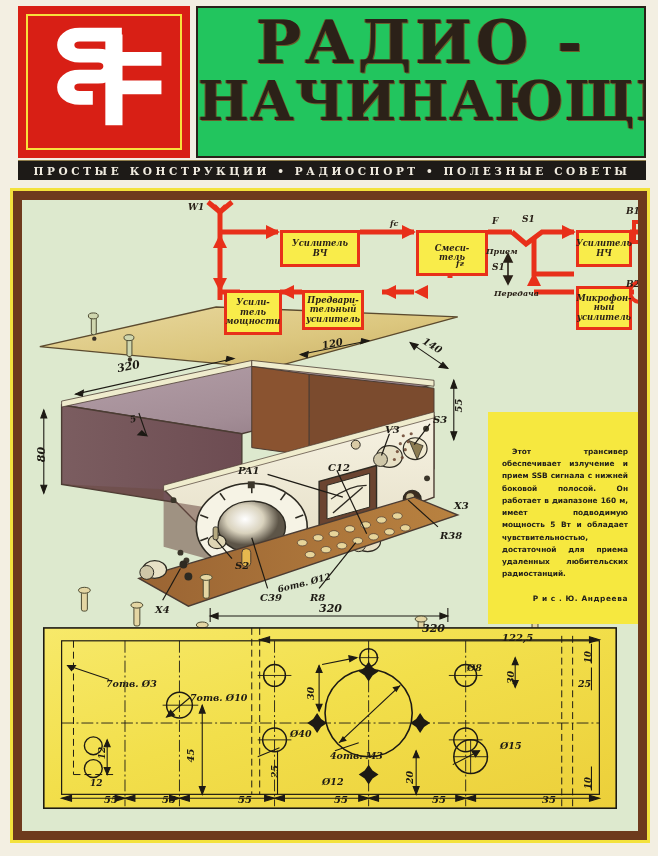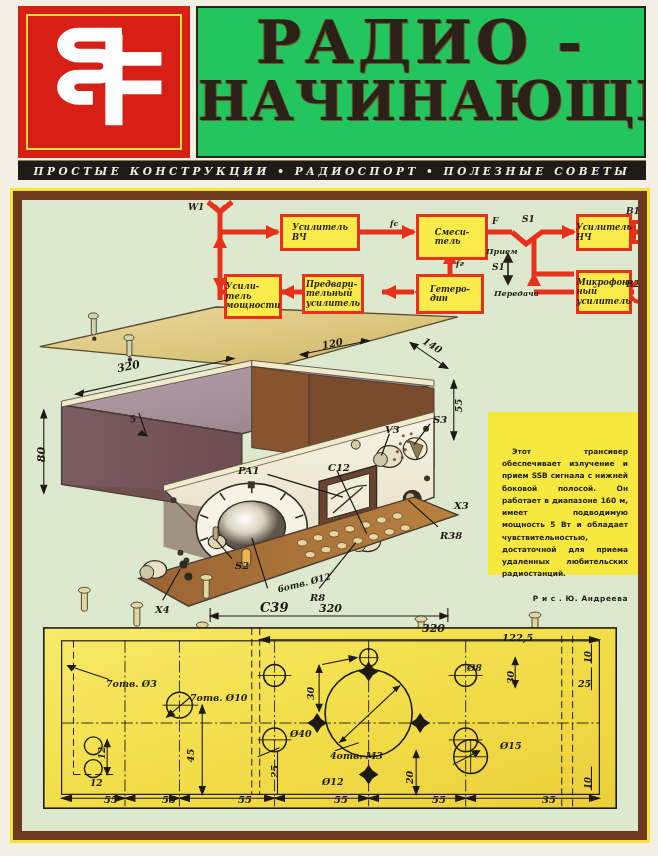--- a/index.html
+++ b/index.html
@@ -56,21 +56,20 @@
   .subbar {
     position: absolute; left: 18px; top: 160px; width: 628px; height: 20px;
     background: #1d1a17;
     display: flex; align-items: center; justify-content: center;
     border-top: 1px solid #8e7c4a;
   }
   .subbar span {
     color: #f1ece0; font-size: 10.5px; font-weight: bold;
     letter-spacing: 3.6px;
     font-family: "DejaVu Serif", serif;
-    font-style: italic;
   }
 
   
   .plate {
     position: absolute; left: 10px; top: 188px; width: 640px; height: 655px;
     background: #f3e23c;
     padding: 3px;
   }
   .plate-frame {
     width: 100%; height: 100%;
@@ -85,41 +84,43 @@
   
   .diagram {
     position: absolute; left: 160px; top: 0px; width: 462px; height: 128px;
     z-index: 5;
   }
   .blk {
     position: absolute;
     background: #f9ec4a;
     border: 3px solid #e8301a;
     display: flex; align-items: center; justify-content: center;
+    text-align: center;
     color: #2a2118;
     font-family: "DejaVu Serif", serif;
     font-weight: bold;
     font-style: italic;
     font-size: 8.4px;
     line-height: 1.12;
     padding: 1px;
+    margin-top: 16px;
   }
   .dlabel {
     position: absolute;
     font-family: "DejaVu Serif", serif;
     font-weight: bold; font-style: italic;
     color: #2a2118;
     font-size: 9px;
     white-space: nowrap;
   }
   .dlabel.sm { font-size: 8px; }
 
   
   .caption {
-    position: absolute; left: 466px; top: 212px; width: 154px; height: 163px;
+    position: absolute; left: 466px; top: 212px; width: 154px; height: 212px;
     background: #f6e83f;
     z-index: 6;
     padding: 34px 14px 8px 14px;
   }
   .caption p {
     font-family: "DejaVu Sans", sans-serif;
     font-weight: bold;
     font-size: 7.4px;
     line-height: 1.65;
     color: #22201c;
@@ -551,21 +552,21 @@
   <div class="ann" style="left:108px; top:214px; font-size:9px; transform:rotate(-14deg);">5</div>
   <div class="ann" style="left:297px; top:402px; font-size:11px;">320</div>
 
   <div class="ann" style="left:216px; top:265px; font-size:10px;">PA1</div>
   <div class="ann" style="left:306px; top:262px; font-size:10px;">C12</div>
   <div class="ann" style="left:363px; top:224px; font-size:10px;">V3</div>
   <div class="ann" style="left:411px; top:214px; font-size:10px;">S3</div>
   <div class="ann" style="left:418px; top:330px; font-size:10px;">R38</div>
   <div class="ann" style="left:432px; top:300px; font-size:10px;">X3</div>
   <div class="ann" style="left:213px; top:360px; font-size:10px;">S2</div>
-  <div class="ann" style="left:238px; top:400px; font-size:13px;">C39</div>
+  <div class="ann" style="left:238px; top:392px; font-size:10px;">C39</div>
   <div class="ann" style="left:288px; top:392px; font-size:10px;">R8</div>
   <div class="ann" style="left:133px; top:404px; font-size:10px;">X4</div>
   <div class="ann" style="left:255px; top:378px; font-size:9px; transform:rotate(-14deg);">6отв. Ø12</div>
 
   <div class="ann" style="left:84px; top:478px; font-size:9.5px;">7отв. Ø3</div>
   <div class="ann" style="left:168px; top:492px; font-size:9.5px;">7отв. Ø10</div>
   <div class="ann" style="left:268px; top:528px; font-size:9.5px;">Ø40</div>
   <div class="ann" style="left:308px; top:550px; font-size:9.5px;text-align:center;">4отв. М3</div>
   <div class="ann" style="left:300px; top:576px; font-size:9.5px;text-align:right;">Ø12</div>
   <div class="ann" style="left:445px; top:462px; font-size:9.5px;">Ø8</div>
@@ -658,23 +659,20 @@
     </div>
     <div class="blk" style="left:394px; top:14px; width:56px; height:37px;">
       <span>Усилитель<br>НЧ</span>
     </div>
     <div class="blk" style="left:42px; top:74px; width:58px; height:45px;">
       <span>Усили-<br>тель<br>мощности</span>
     </div>
     <div class="blk" style="left:120px; top:74px; width:62px; height:40px;">
       <span>Предвари-<br>тельный<br>усилитель</span>
     </div>
-    <div class="blk" style="left:234px; top:74px; width:68px; height:40px;">
-      <span>Гетеро-<br>дин</span>
-    </div>
     <div class="blk" style="left:394px; top:70px; width:56px; height:44px;">
       <span>Микрофон-<br>ный<br>усилитель</span>
     </div>
 
     <div class="dlabel" style="left:6px; top:2px;">W1</div>
     <div class="dlabel" style="left:444px; top:6px;">B1</div>
     <div class="dlabel" style="left:444px; top:79px;">B2</div>
     <div class="dlabel sm" style="left:208px; top:18px;">fc</div>
     <div class="dlabel sm" style="left:274px; top:58px;">fг</div>
     <div class="dlabel" style="left:310px; top:16px;">F</div>

